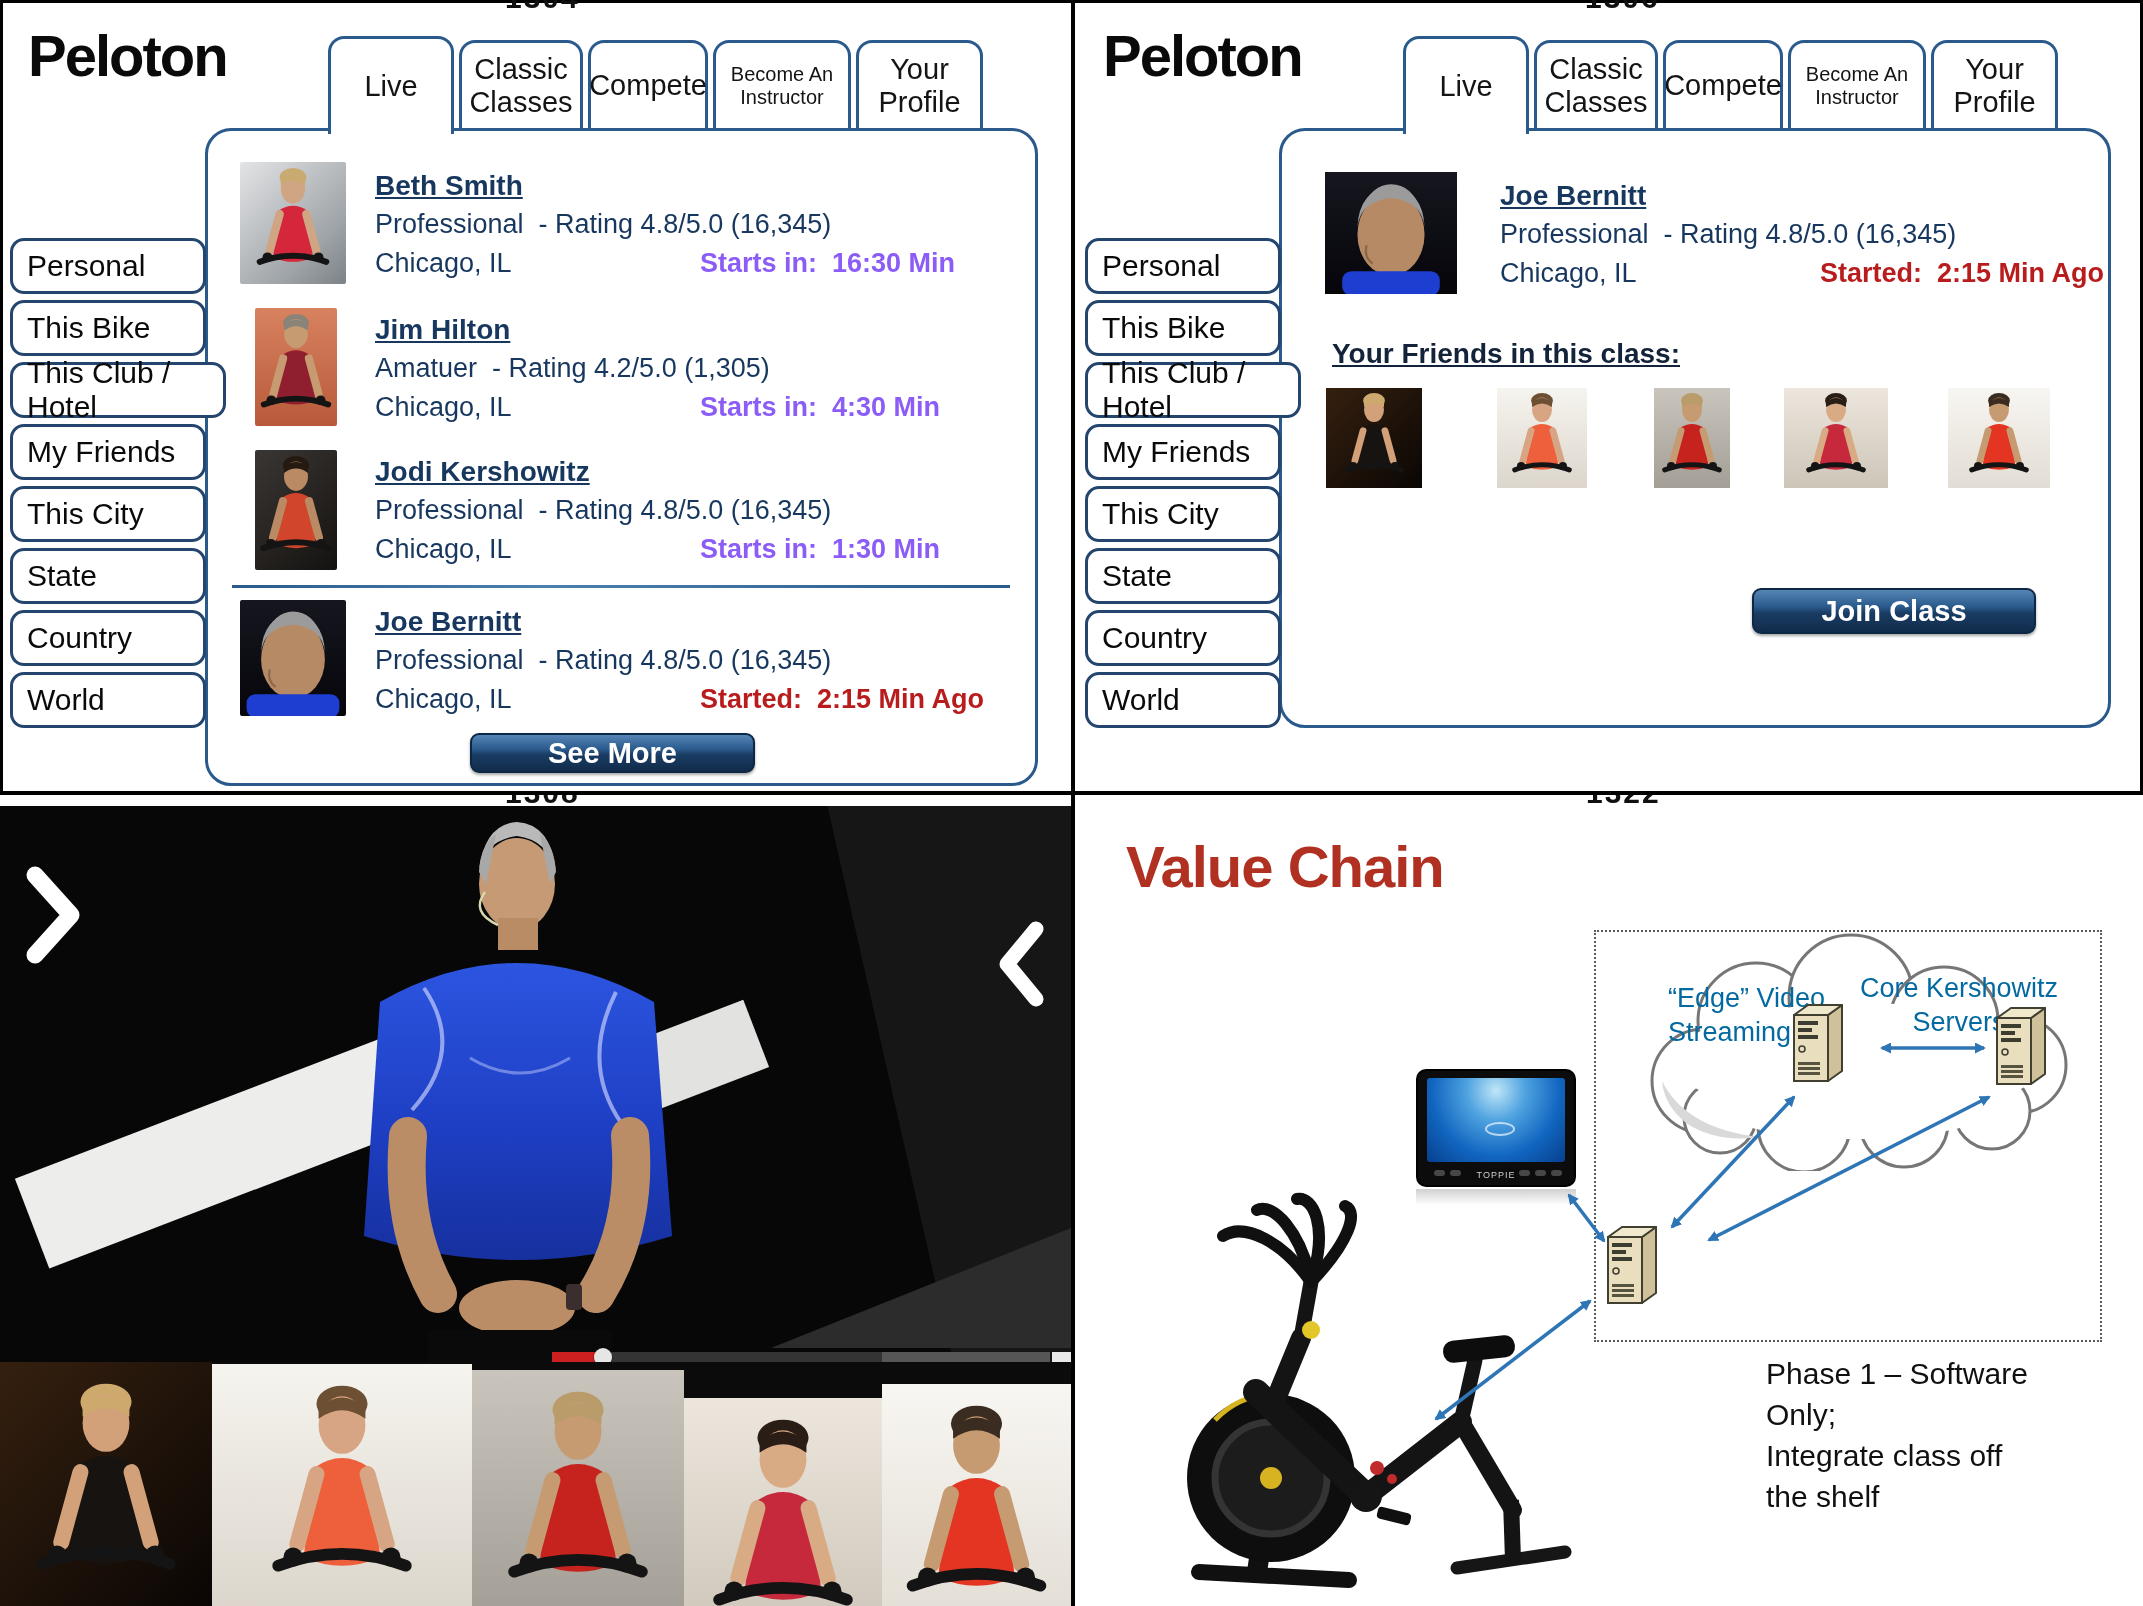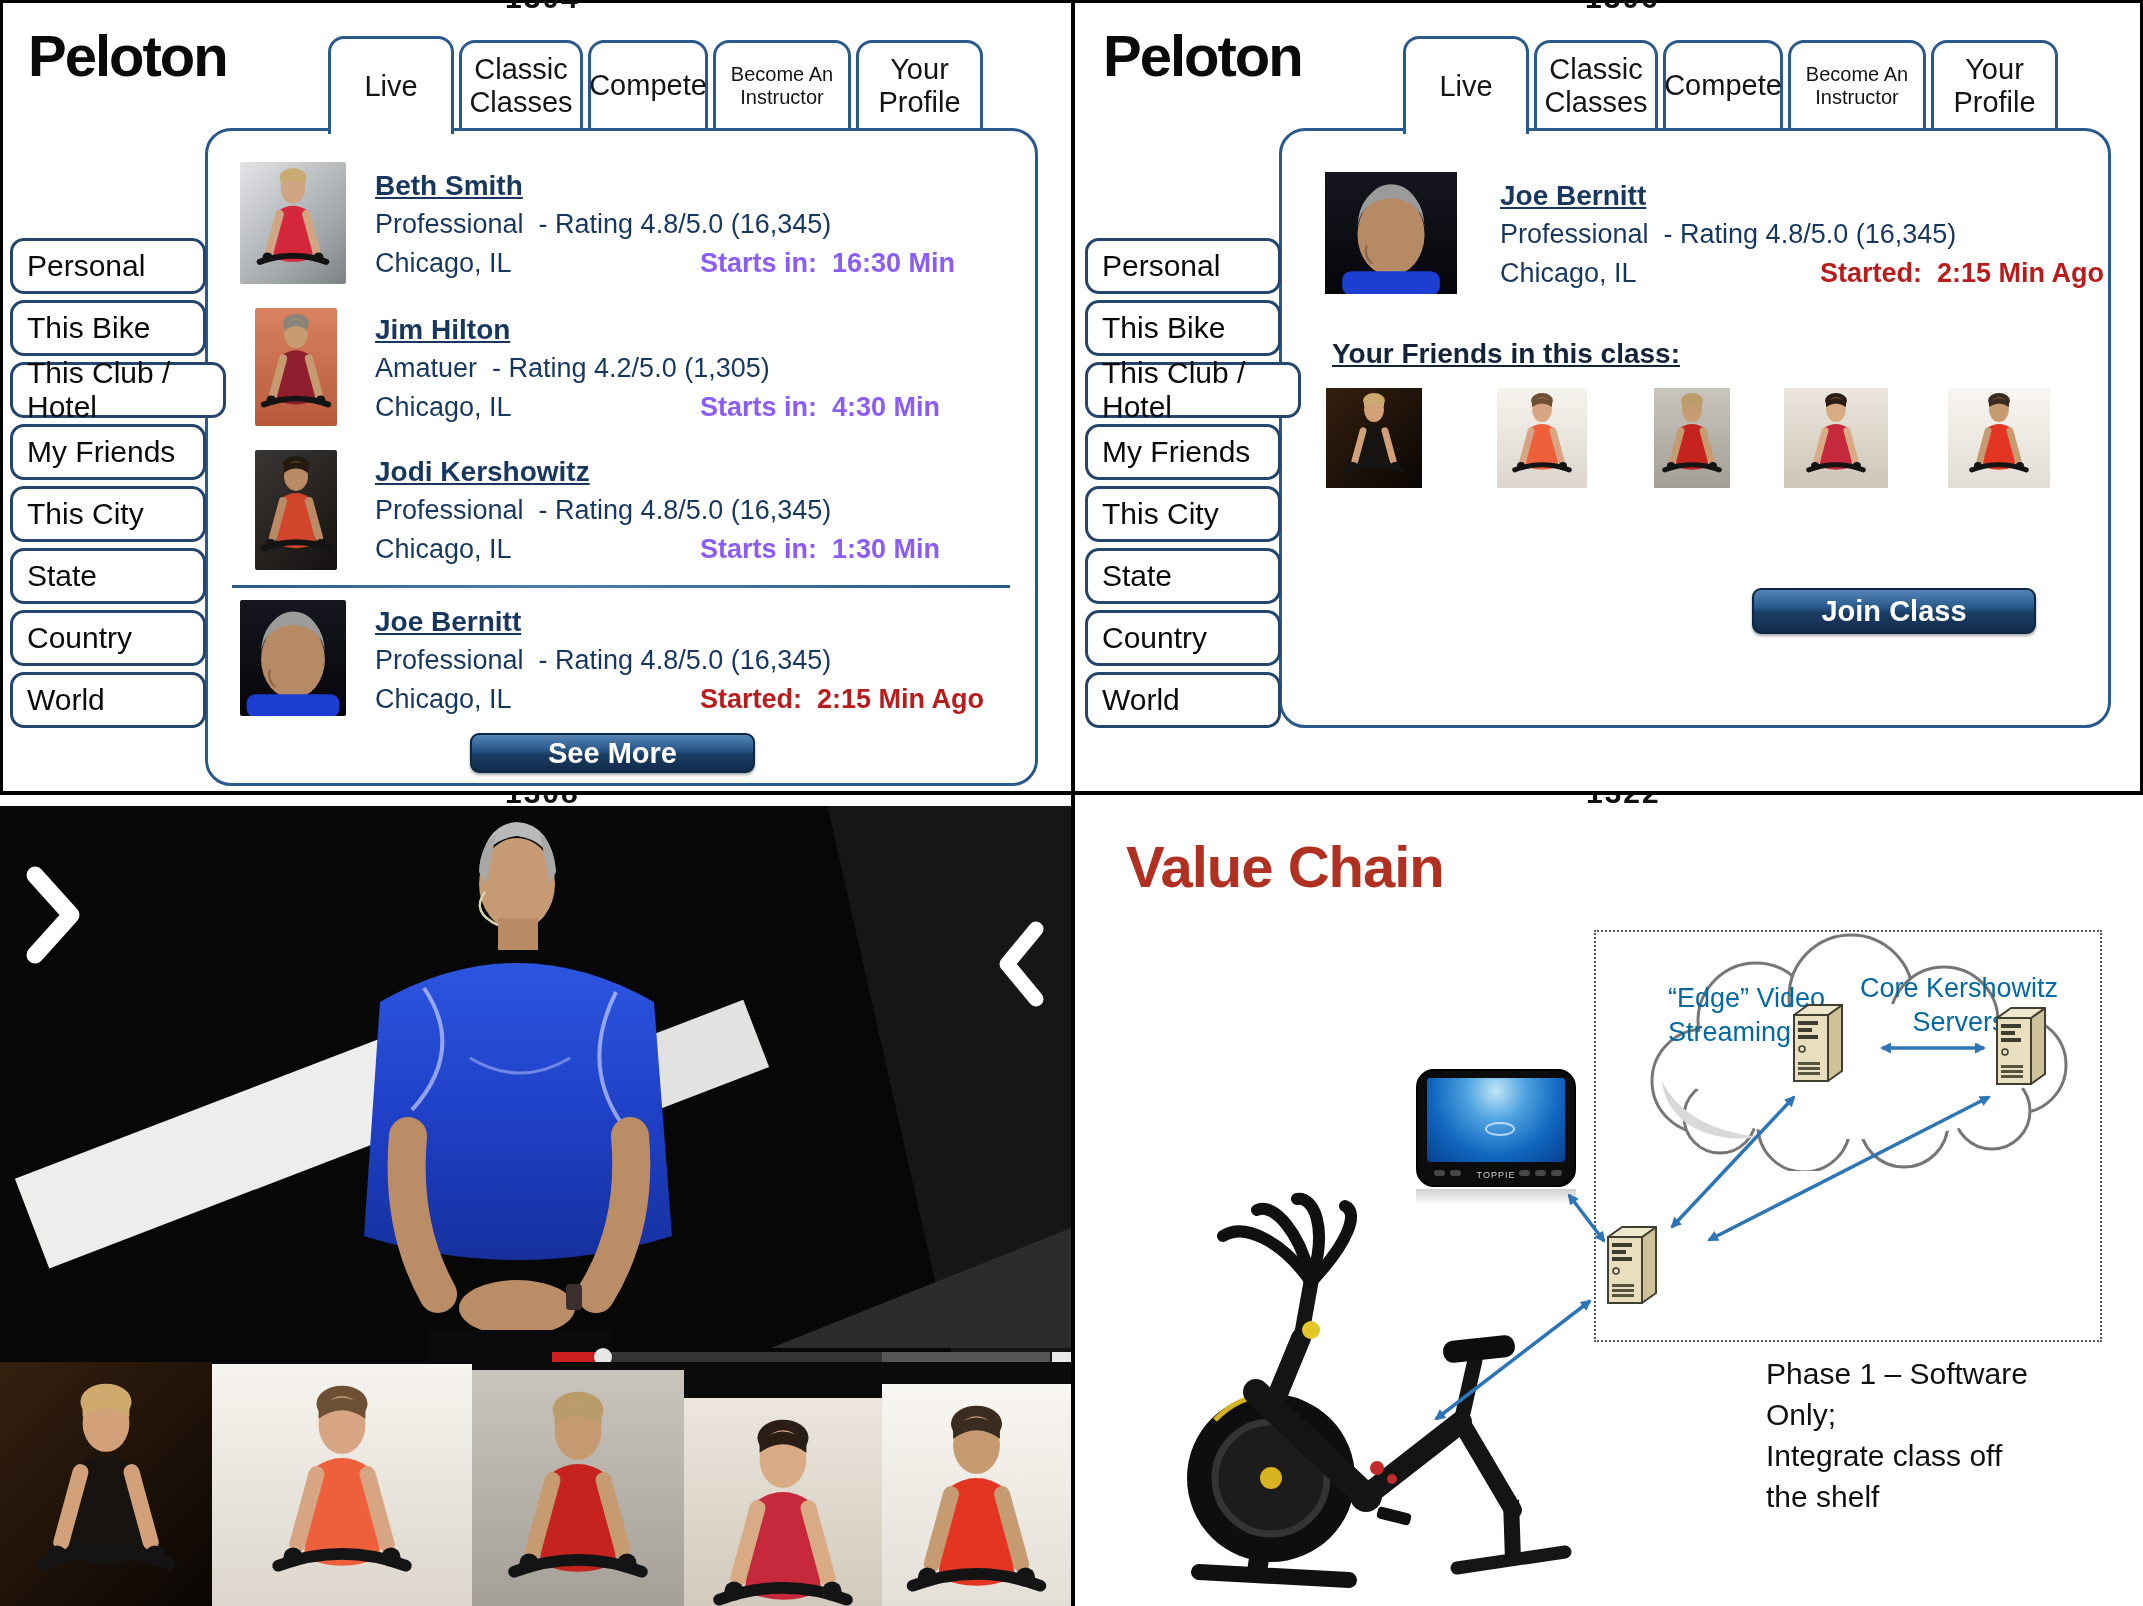--- a/index.html
+++ b/index.html
@@ -106,21 +106,21 @@
   .dashed{position:absolute;left:518px;top:135px;width:508px;height:412px;border:2px dotted #5a5a5a;box-sizing:border-box;}
   .cloudsvg{position:absolute;left:528px;top:138px;width:492px;height:238px;}
   .server{position:absolute;width:64px;height:90px;z-index:4;}
   #srv-edge{left:714px;top:204px;}
   #srv-core{left:917px;top:207px;}
   #srv-mid{left:528px;top:426px;}
   .lbl{position:absolute;font-size:27px;color:#0369a1;line-height:34px;z-index:4;}
   #lbl-edge{left:592px;top:186px;}
   #lbl-core{left:758px;top:176px;width:250px;text-align:center;}
   .monitor{position:absolute;left:340px;top:274px;width:160px;height:118px;background:#0c0c0c;
-           border-radius:18px;border:2px solid #000;box-sizing:border-box;z-index:4;}
+           border-radius:10px;border:2px solid #000;box-sizing:border-box;z-index:4;}
   .screen{position:absolute;left:9px;top:7px;width:138px;height:84px;border-radius:3px;
           background:radial-gradient(ellipse at 50% 15%,#bfe6f7 0%,#4fa3e0 30%,#1166c0 65%,#073f8e 100%);}
   .ripple{position:absolute;left:58px;top:44px;width:26px;height:10px;border-radius:50%;
           border:2px solid rgba(255,255,255,.65);}
   .brand{position:absolute;left:0;right:0;bottom:5px;text-align:center;font-size:9px;color:#cfcfcf;letter-spacing:1px;}
   .mbtn{position:absolute;bottom:9px;width:11px;height:6px;border-radius:3px;background:#474747;}
   .mreflect{position:absolute;left:340px;top:394px;width:160px;height:16px;z-index:3;
             background:linear-gradient(rgba(120,120,120,.35),rgba(120,120,120,0));}
   .arrowsvg{position:absolute;left:0;top:0;width:1068px;height:811px;pointer-events:none;z-index:5;}
   .bikesvg{position:absolute;left:85px;top:385px;width:420px;height:420px;z-index:2;}

